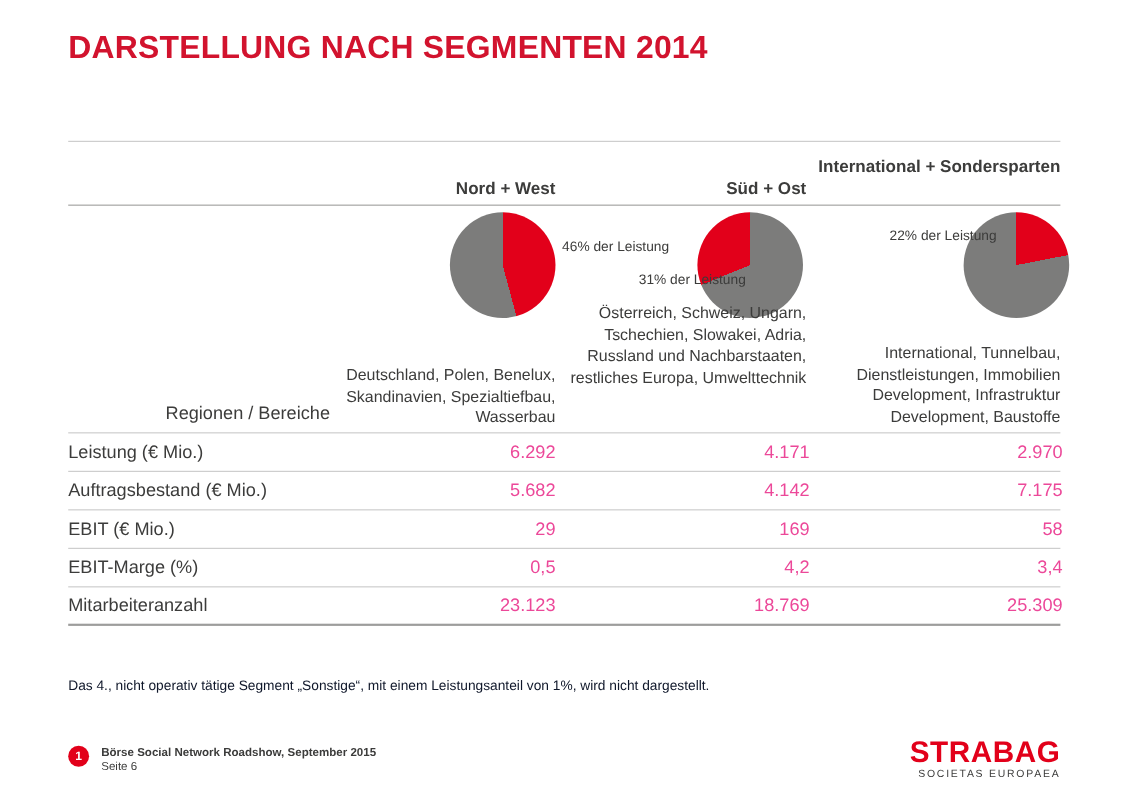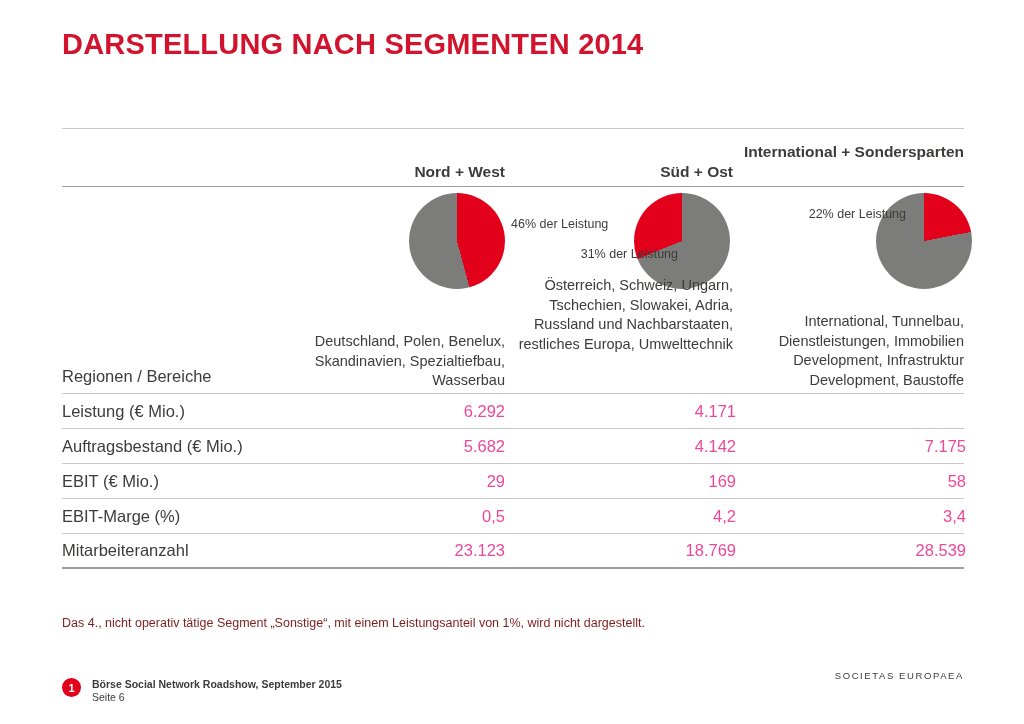--- a/index.html
+++ b/index.html
@@ -106,20 +106,21 @@
   .trow {
     display: flex;
     align-items: flex-end;
     border-bottom: 1px solid #c9c9c9;
     height: 35px;
     box-sizing: border-box;
   }
   .trow.first {
     border-bottom: 1px solid #c9c9c9;
     height: 32px;
+    text-align: right;
   }
   .trow.last {
     border-bottom: 2px solid #9d9d9c;
   }
   .tlabel {
     flex: 0 0 238px;
     font-size: 16.5px;
     color: #3c3c3b;
     padding-bottom: 7px;
   }
@@ -133,21 +134,21 @@
   }
   .tval.c1 { flex: 0 0 205px; }
   .tval.c2 { flex: 0 0 230px; }
   .tval.c3 { flex: 0 0 229px; }
 
   .footnote {
     position: absolute;
     left: 62px;
     top: 616px;
     font-size: 12.5px;
-    color: #7f1d1d;
+    color: #0f172a;
   }
   .pagebadge {
     position: absolute;
     left: 62px;
     top: 678px;
     width: 19px;
     height: 19px;
     border-radius: 50%;
     background: #e2001a;
     color: #ffffff;
@@ -220,20 +221,21 @@
     <div class="trow first">
       <div class="tlabel">Regionen / Bereiche</div>
       <div class="tval c1"></div>
       <div class="tval c2"></div>
       <div class="tval c3"></div>
     </div>
     <div class="trow">
       <div class="tlabel">Leistung (€ Mio.)</div>
       <div class="tval c1">6.292</div>
       <div class="tval c2">4.171</div>
+      <div class="tval c3">2.970</div>
     </div>
     <div class="trow">
       <div class="tlabel">Auftragsbestand (€ Mio.)</div>
       <div class="tval c1">5.682</div>
       <div class="tval c2">4.142</div>
       <div class="tval c3">7.175</div>
     </div>
     <div class="trow">
       <div class="tlabel">EBIT (€ Mio.)</div>
       <div class="tval c1">29</div>
@@ -243,29 +245,30 @@
     <div class="trow">
       <div class="tlabel">EBIT-Marge (%)</div>
       <div class="tval c1">0,5</div>
       <div class="tval c2">4,2</div>
       <div class="tval c3">3,4</div>
     </div>
     <div class="trow last">
       <div class="tlabel">Mitarbeiteranzahl</div>
       <div class="tval c1">23.123</div>
       <div class="tval c2">18.769</div>
-      <div class="tval c3">28.539</div>
+      <div class="tval c3">25.309</div>
     </div>
   </div>
 
   <div class="footnote">Das 4., nicht operativ tätige Segment „Sonstige“, mit einem Leistungsanteil von 1%, wird nicht dargestellt.</div>
 
   <div class="pagebadge">1</div>
   <div class="footer-text">
     <div>Börse Social Network Roadshow, September 2015</div>
     <div class="line2">Seite 6</div>
   </div>
 
   <div class="logo">
+    <div class="logo-main">STRABAG</div>
     <div class="logo-sub">SOCIETAS EUROPAEA</div>
   </div>
 
 </div>
 
 </body></html>

